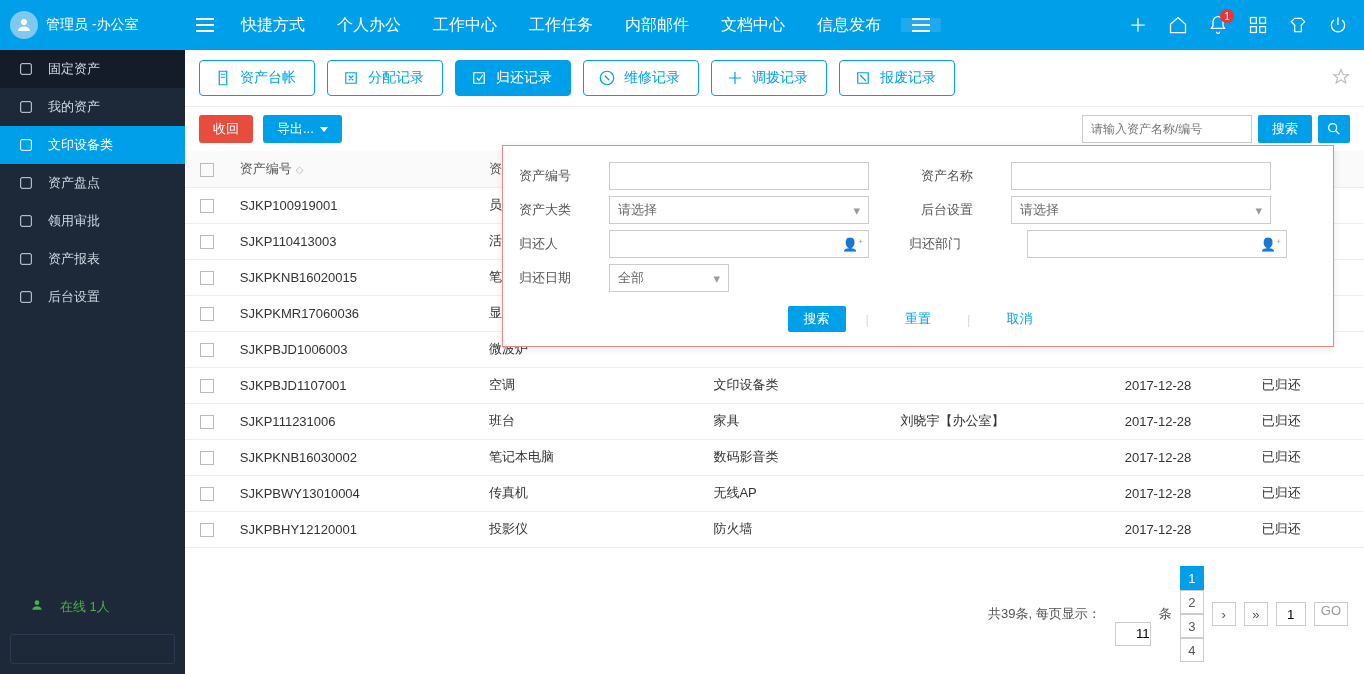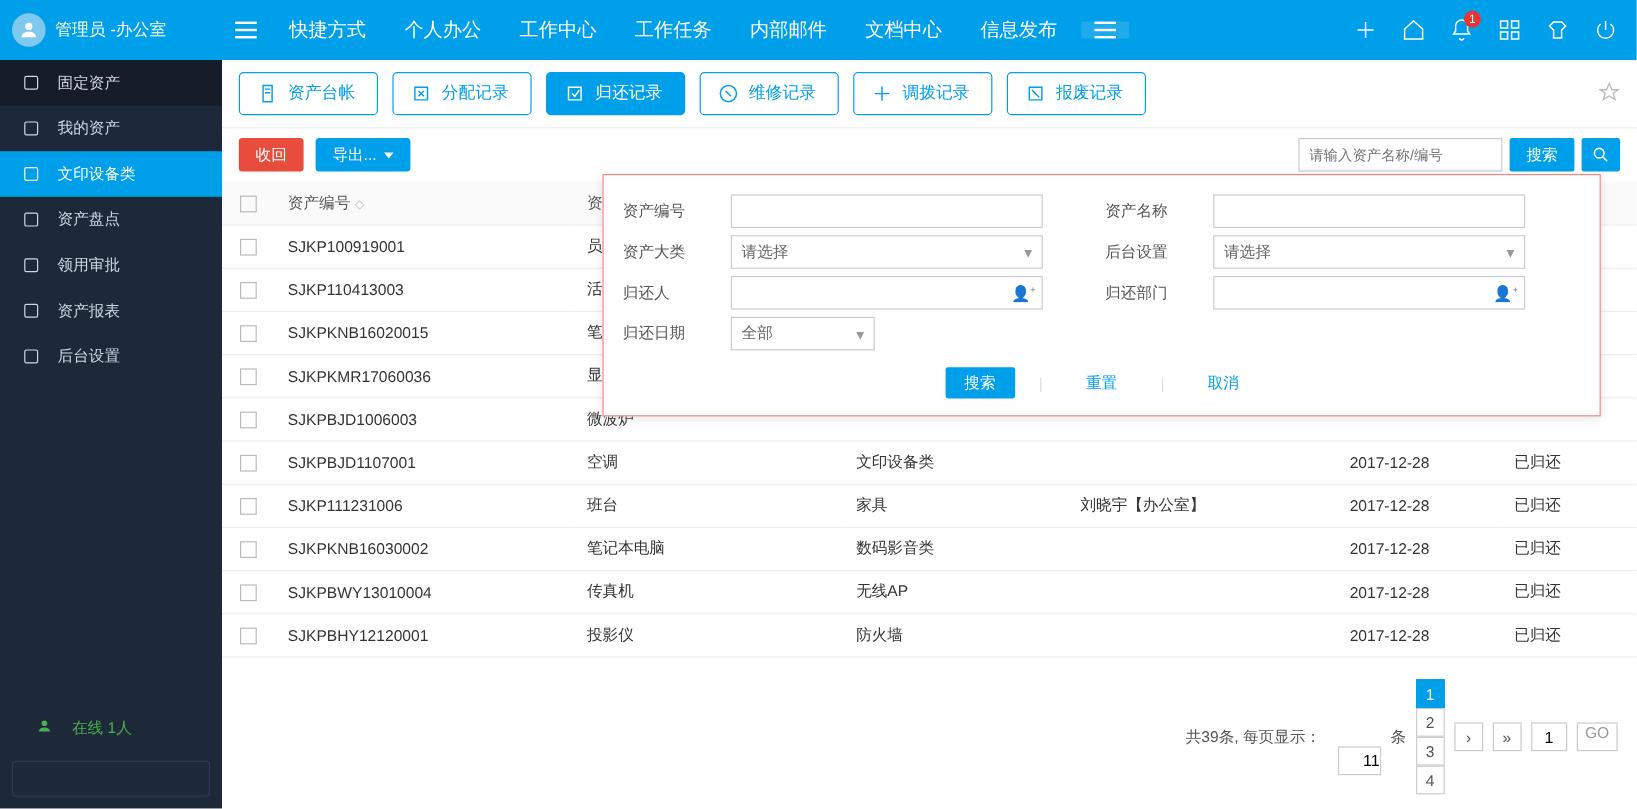--- a/index.html
+++ b/index.html
@@ -457,21 +457,21 @@
             <span>请选择</span>
             <span class="caret2">▾</span>
           </div>
         </div>
     </div>
     <div class="row">
       <div class="field">
           <span class="lbl">归还人</span>
         <div class="inp-wrap"><input class="inp" style=""><span class="inp-icon">👤⁺</span></div>
         </div>
-      <div class="field" style="margin-left:40px;">
+      <div class="field" style="margin-left:28px;gap:28px;">
           <span class="lbl">归还部门</span>
         <div class="inp-wrap"><input class="inp" style=""><span class="inp-icon">👤⁺</span></div>
         </div>
     </div>
     <div class="row">
       <div class="field">
           <span class="lbl">归还日期</span>
         <div class="sel small">
             <span>全部</span>
             <span class="caret2">▾</span>

